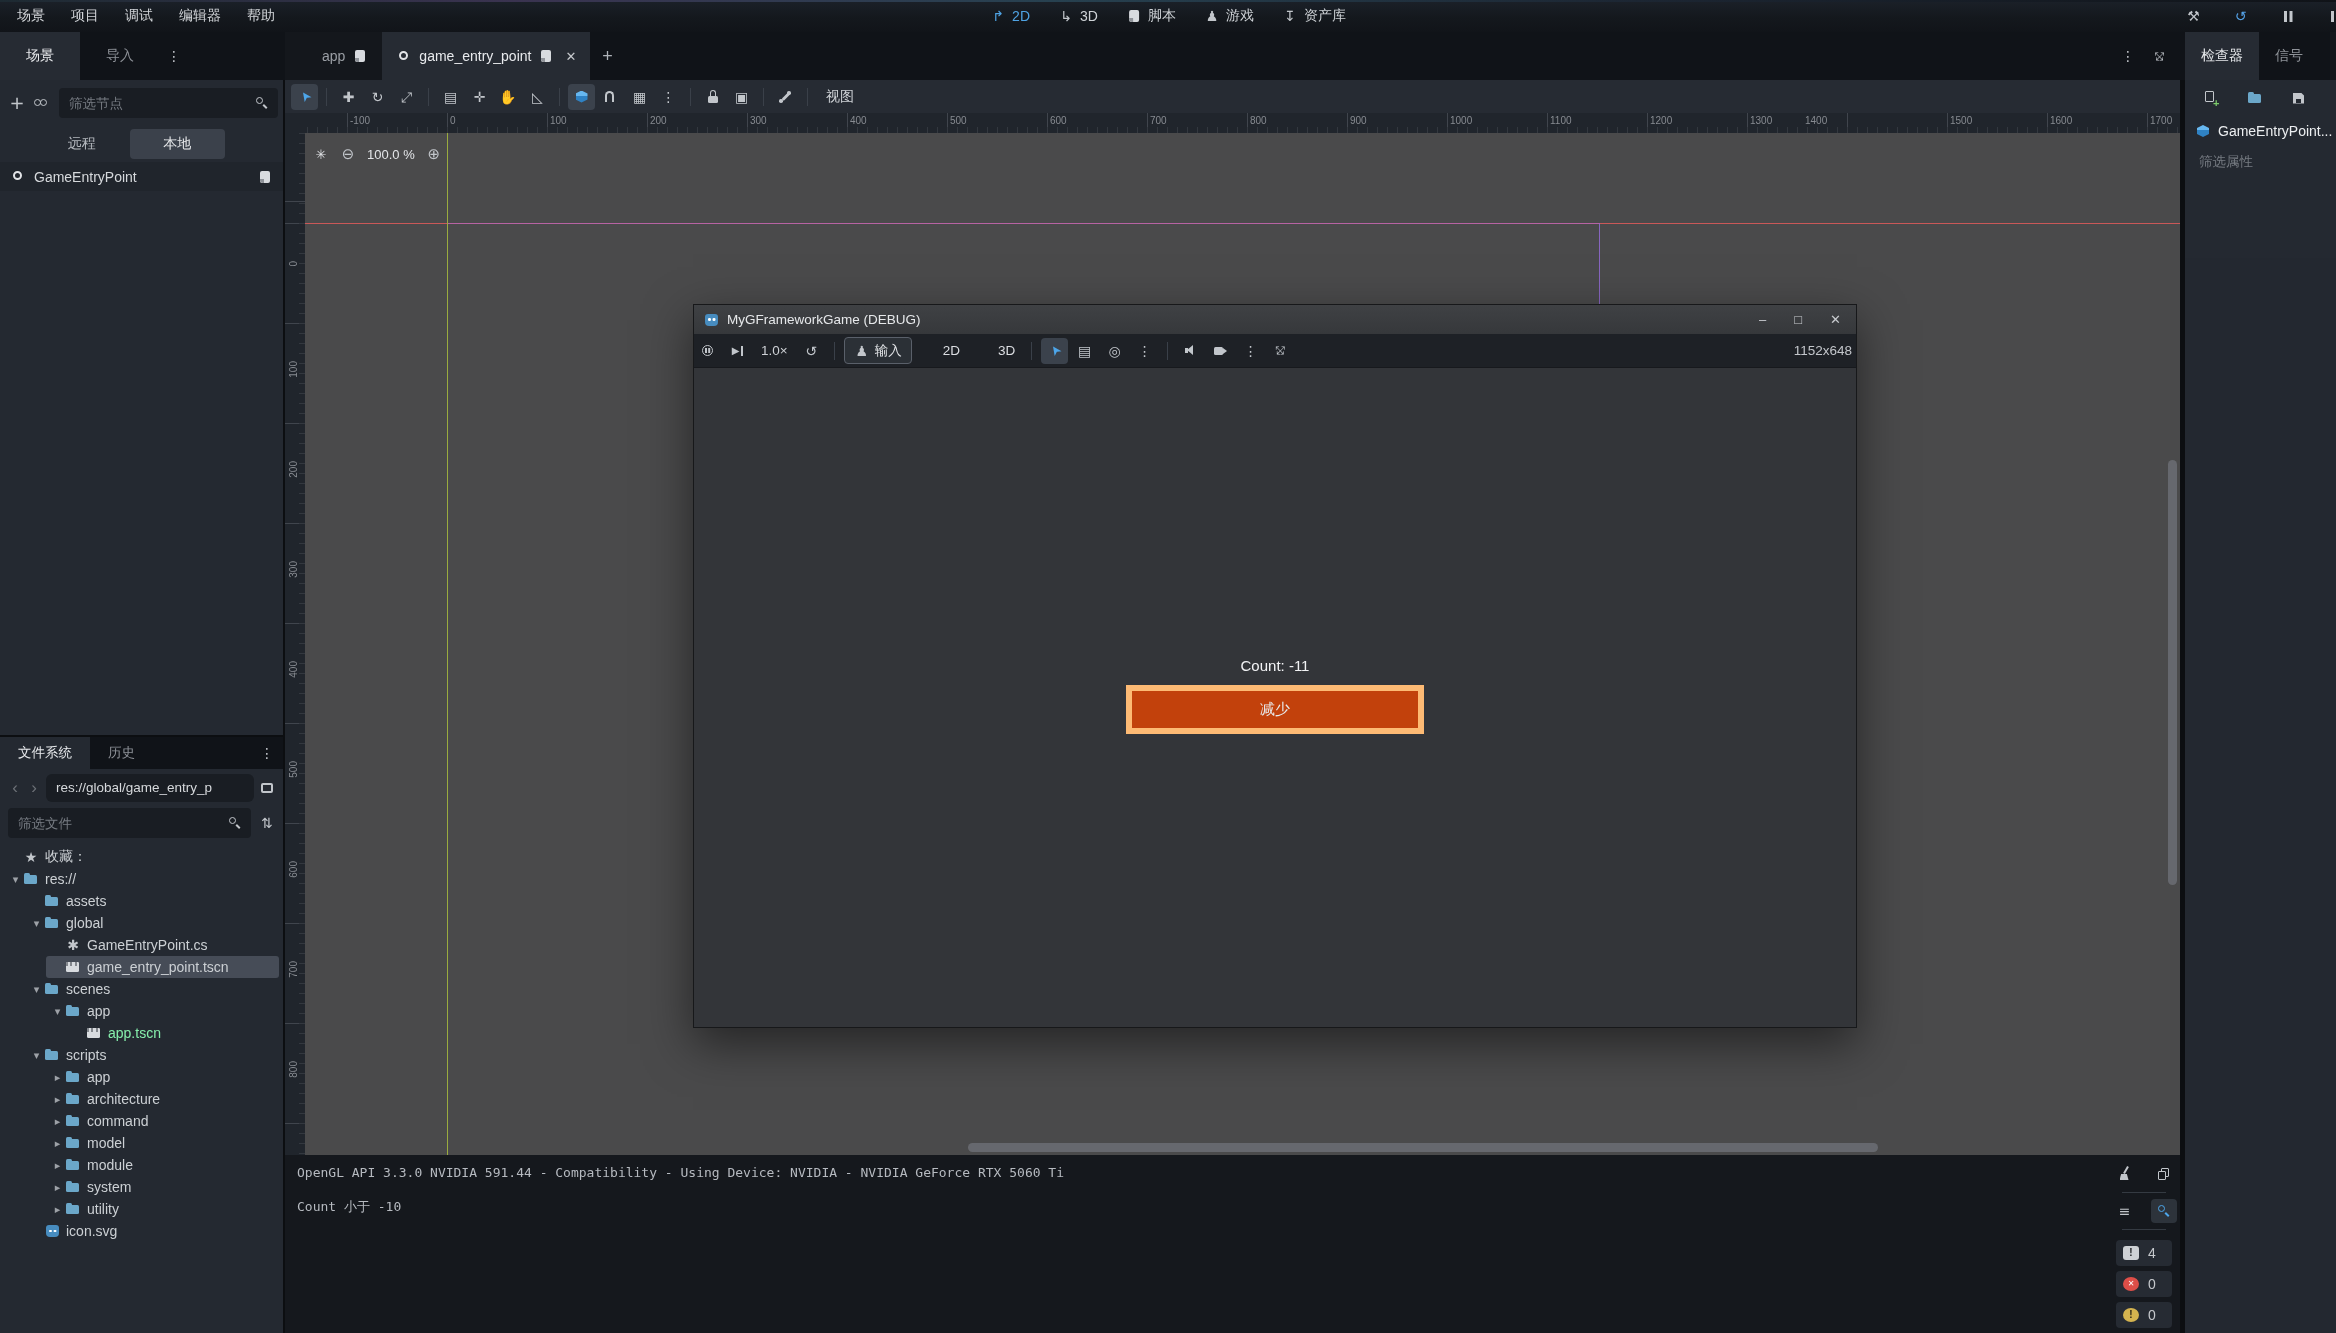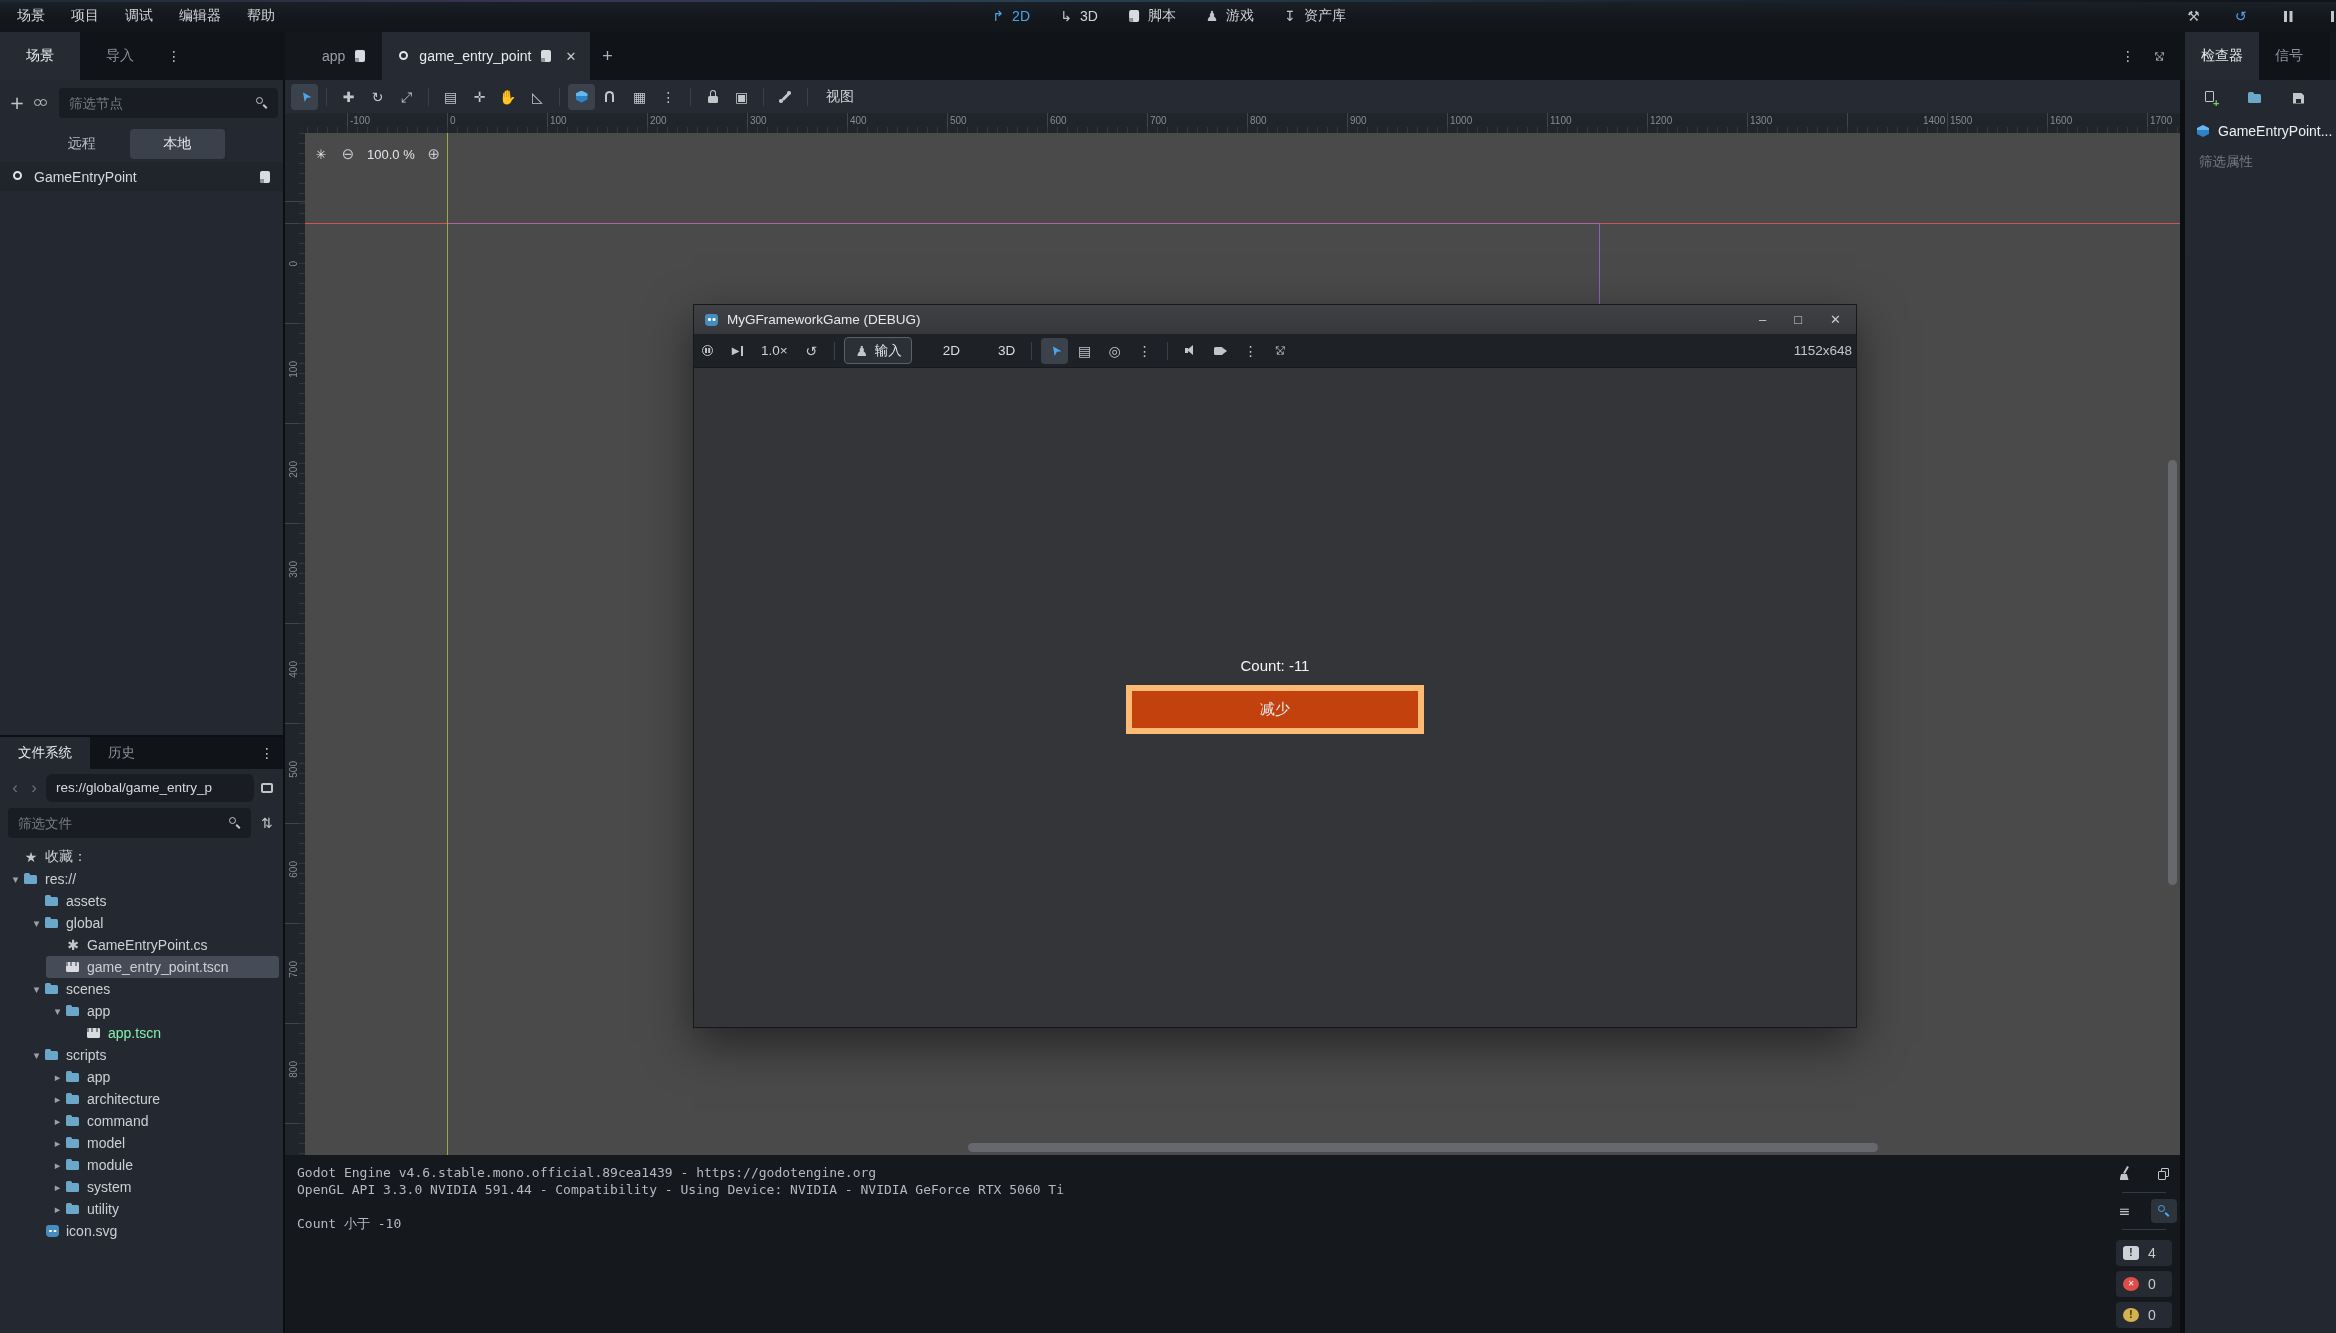--- a/index.html
+++ b/index.html
@@ -487,21 +487,21 @@
     <span style="left: 545px;">400</span>
     <span style="left: 645px;">500</span>
     <span style="left: 745px;">600</span>
     <span style="left: 845px;">700</span>
     <span style="left: 945px;">800</span>
     <span style="left: 1045px;">900</span>
     <span style="left: 1145px;">1000</span>
     <span style="left: 1245px;">1100</span>
     <span style="left: 1345px;">1200</span>
     <span style="left: 1445px;">1300</span>
-    <span style="left: 1618px;">1400</span>
+    <span style="left: 1500px;">1400</span>
     <span style="left: 1645px;">1500</span>
     <span style="left: 1745px;">1600</span>
     <span style="left: 1845px;">1700</span>
   </div>
 <div class="ruler-left" id="rulerLeft">
   <div class="maj"></div>
     <div class="min"></div>
 <span style="top: 128px;">0</span>
     <span style="top: 228px;">100</span>
     <span style="top: 328px;">200</span>
@@ -592,21 +592,20 @@
       <div class="gw-count">Count: -11</div>
       <div class="gw-btn dec">减少</div>
     </div>
   </div>
 
   <div class="vthumb"></div>
   <div class="hthumb"></div>
 </div>
 
 <div class="output" id="outputLines">
-    <div>Godot Engine v4.6.stable.mono.official.89cea1439 - https://godotengine.org</div>
     <div>OpenGL API 3.3.0 NVIDIA 591.44 - Compatibility - Using Device: NVIDIA - NVIDIA GeForce RTX 5060 Ti</div>
     <div></div>
     <div>Count 小于 -10</div>
   </div>
 <div class="out-tools">
   <div class="row">
     <span class="sbtn">
         <span class="ic ic-broom"></span>
       </span>
     <span class="sbtn">

